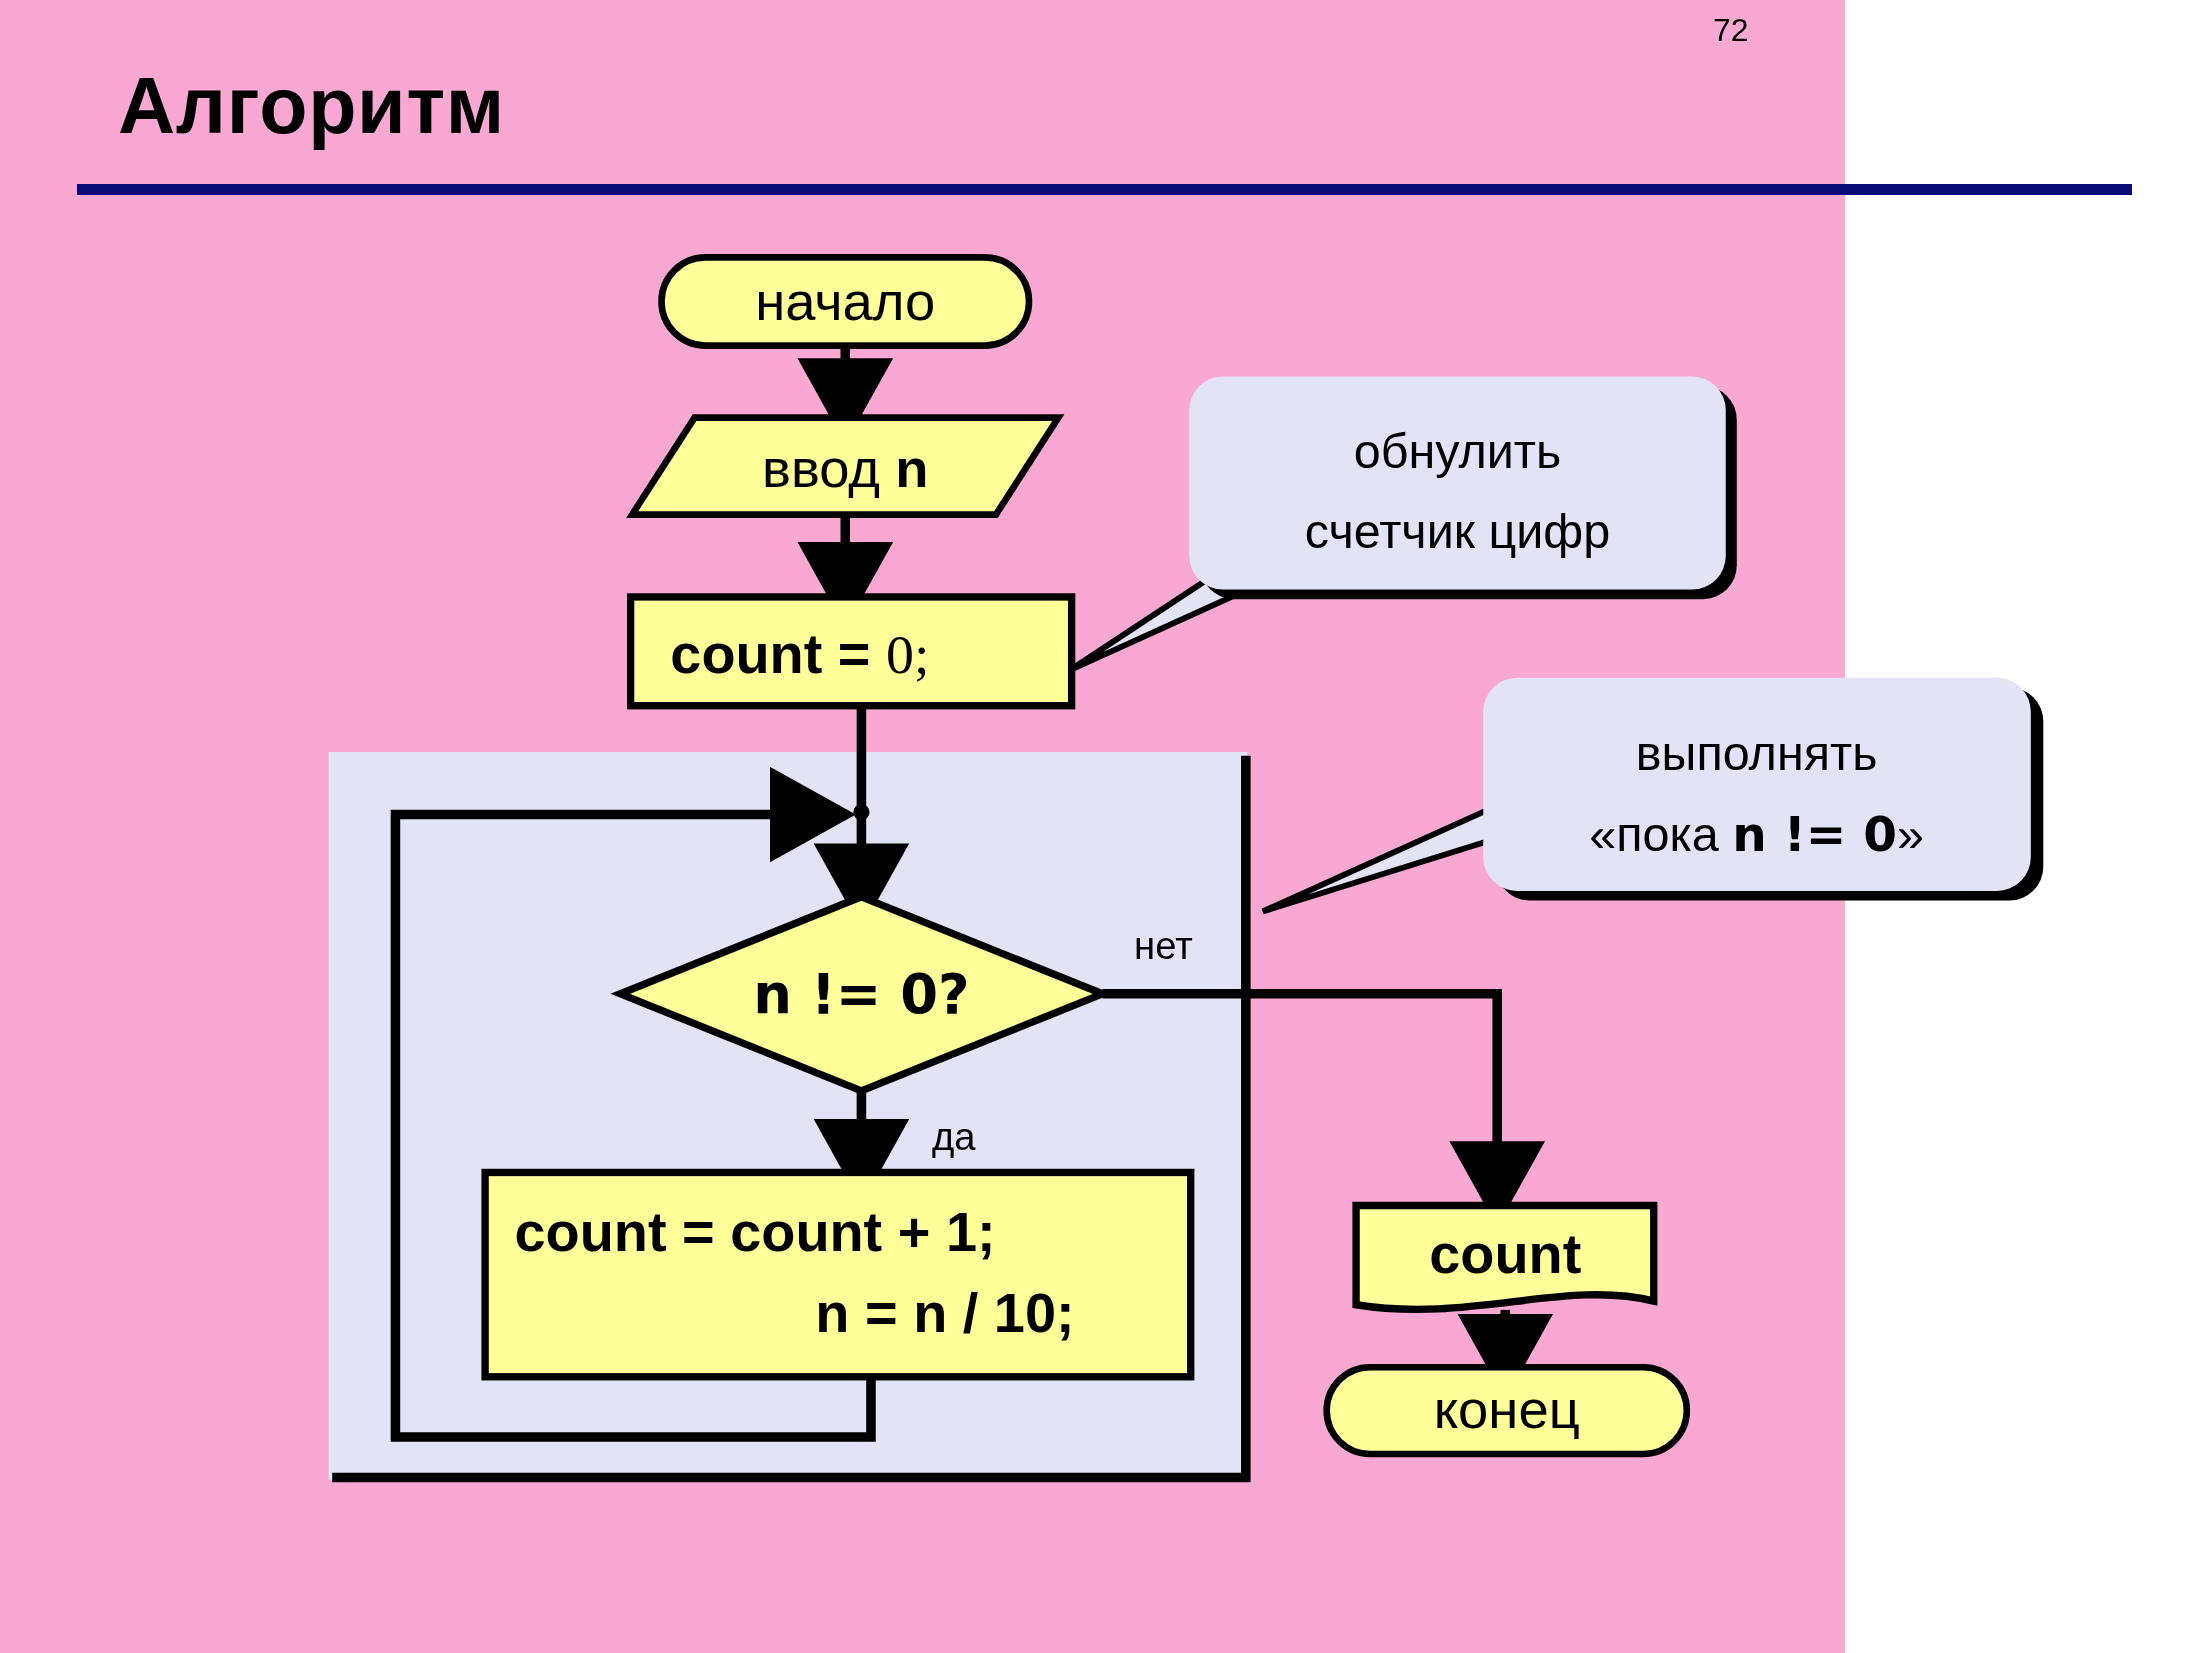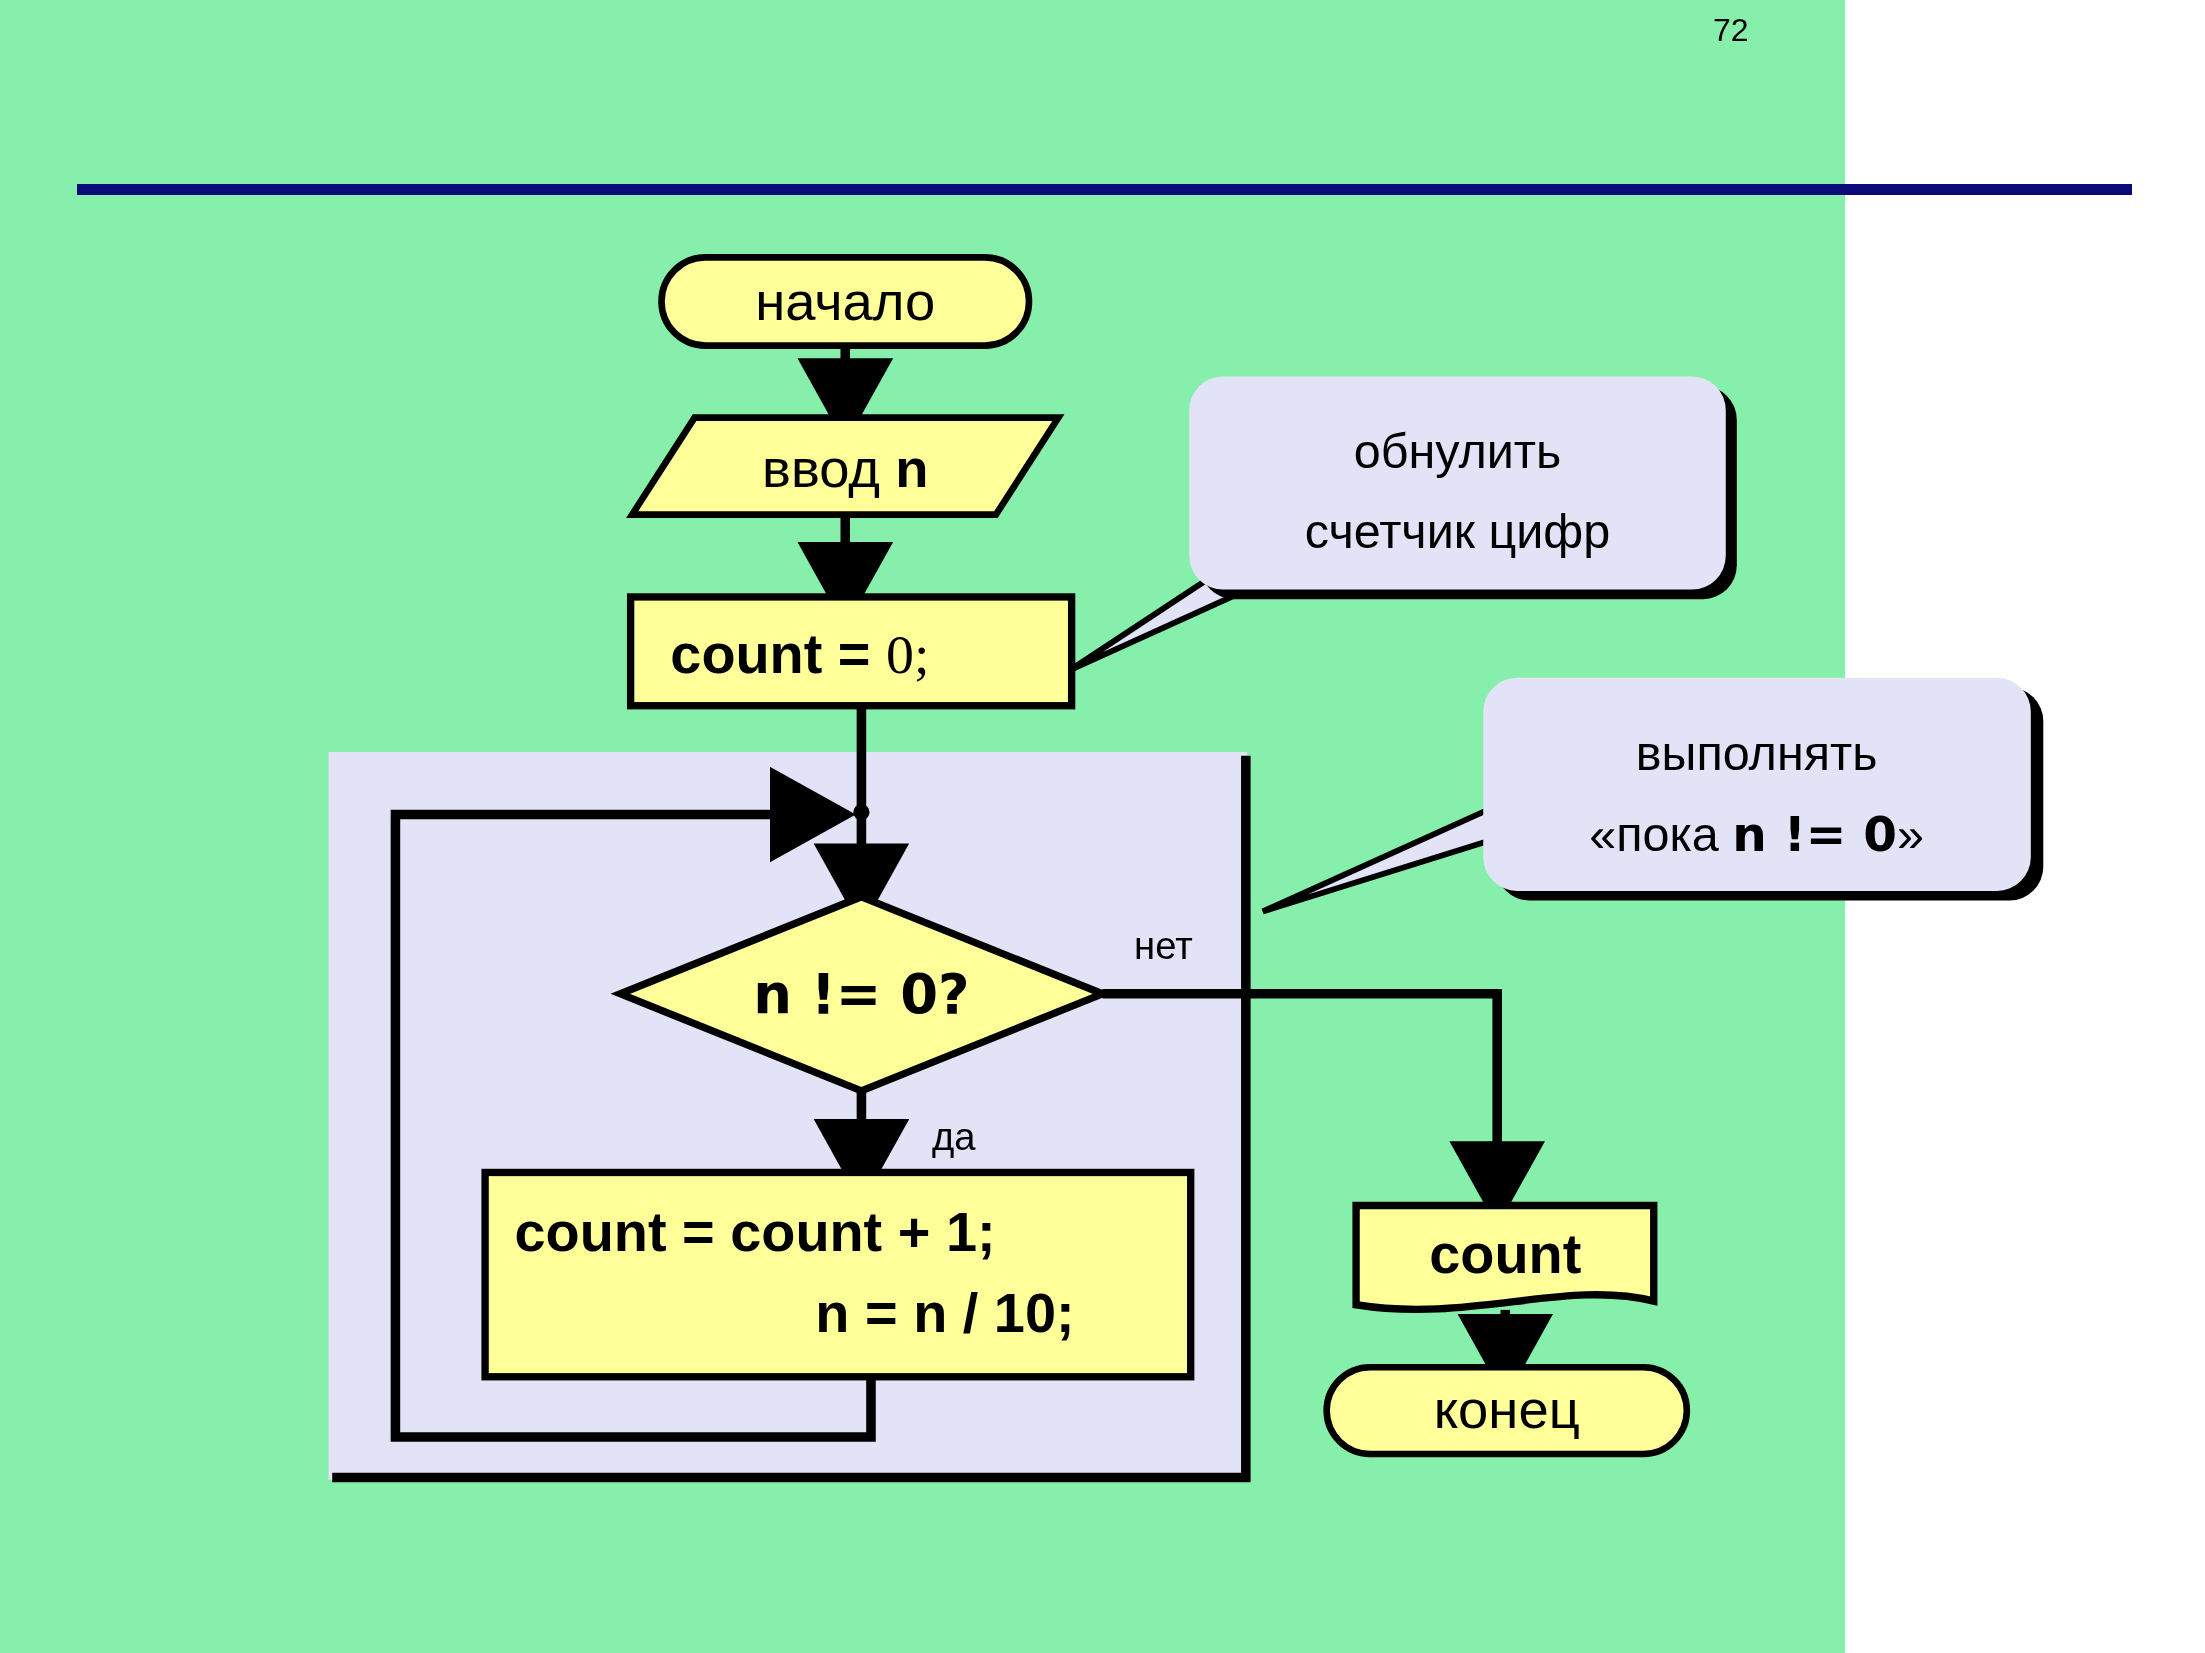--- a/index.html
+++ b/index.html
@@ -12,21 +12,21 @@
     height: 1654px;
     position: relative;
     overflow: hidden;
     font-family: "Liberation Sans", sans-serif;
   }
   #slide {
     position: absolute;
     inset: 0;
     width: 1845px;
     height: 1654px;
-    background: #86efac;
+    background: #f9a8d4;
   }
   
   .page-number {
     position: absolute;
     top: 11.8px;
     left: 1713px;
     font-size: 32px;
     color: #000000;
     font-family: "Liberation Sans", sans-serif;
     letter-spacing: 0px;
@@ -71,20 +71,21 @@
   .t-callout   { font-size: 66px; }
   .t-callout-b { font-size: 66px; font-weight: bold; font-family: "DejaVu Sans", sans-serif; }
 </style>
 </head>
 <body>
 
 <div id="slide">
 
   <div class="page-number">72</div>
 
+  <div class="slide-title">Алгоритм</div>
 
   <div class="title-rule"></div>
 
   <svg id="flow" viewBox="0 0 3000 2250">
     <defs>
       <marker id="arrowhead" markerWidth="16" markerHeight="16" refX="5.2" refY="5" orient="auto" markerUnits="strokeWidth">
         <path d="M0,0 L0,10 L9,5 z" fill="#000000"></path>
       </marker>
     </defs>
 

